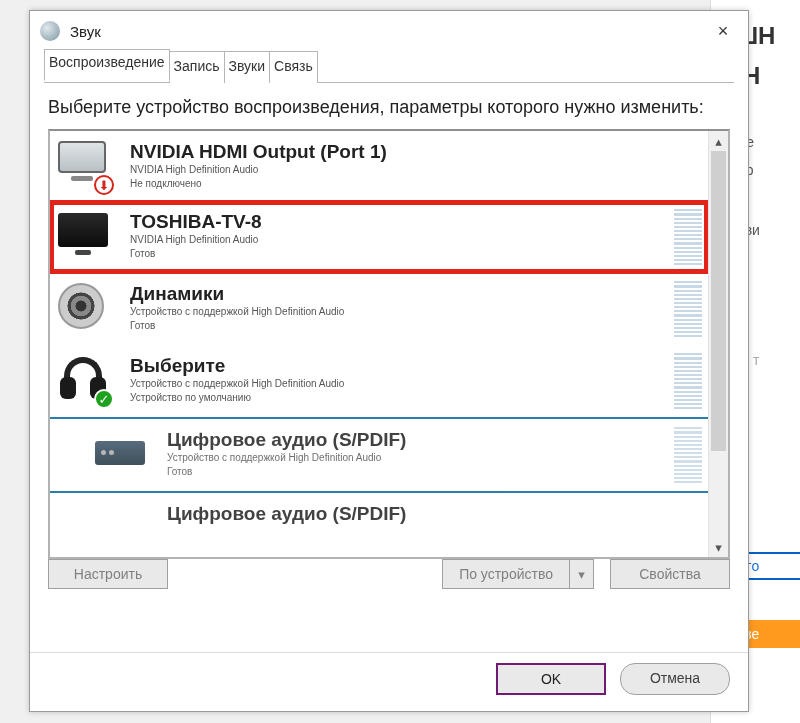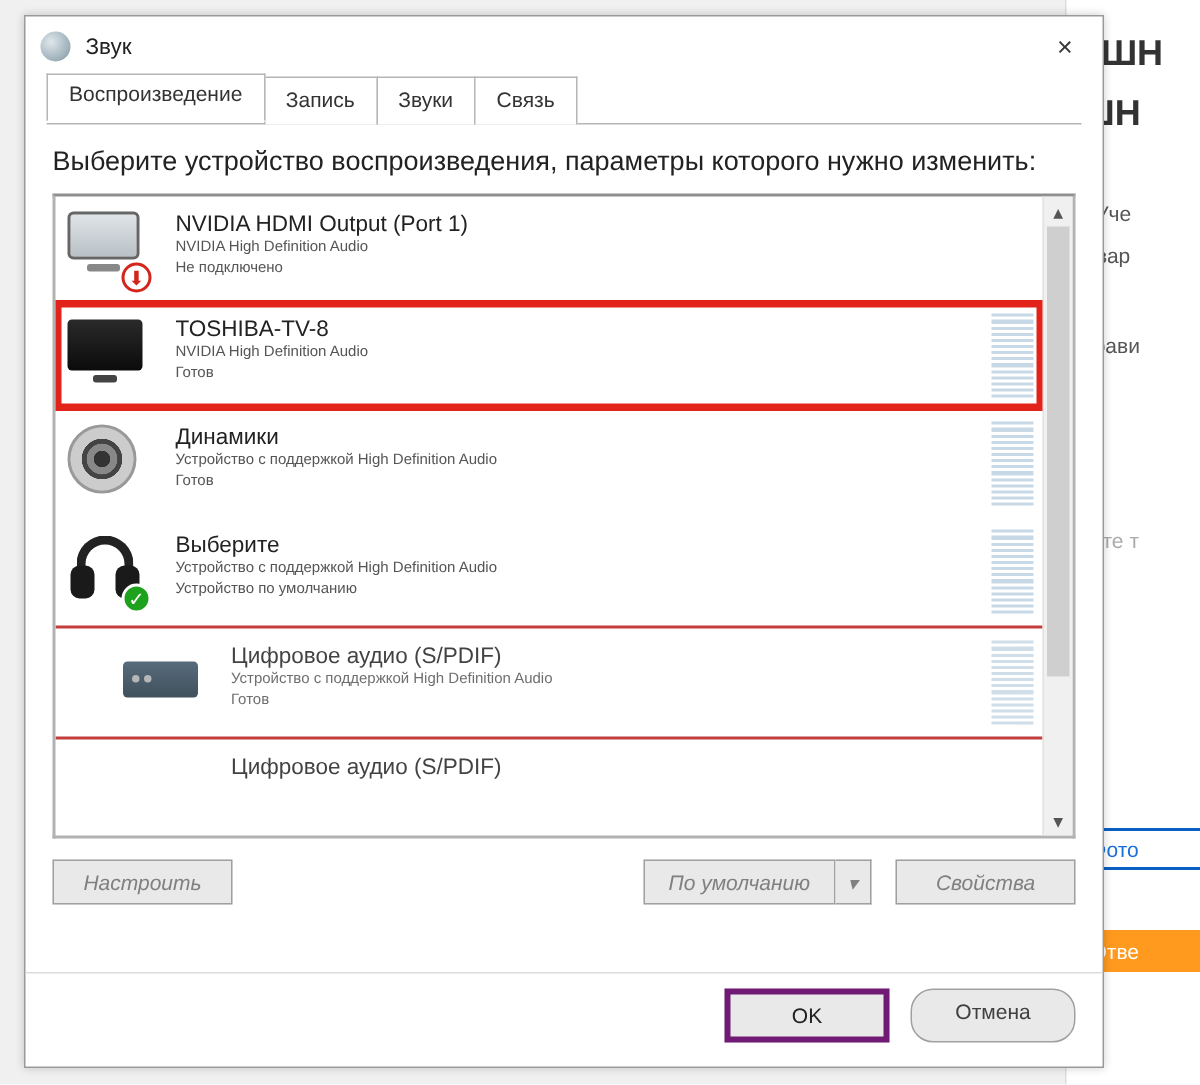--- a/index.html
+++ b/index.html
@@ -23,21 +23,21 @@
     font-size: 18px;
     color: #333;
   }
   .backdrop .bg-line { margin: 12px 0; white-space: nowrap; overflow: hidden; }
   .backdrop .big { font-weight: 600; font-size: 24px; }
   .backdrop .blue { color: #1a6ed8; border: 2px solid #0a5fc4; border-right: none; padding: 4px 6px; font-size: 14px; }
   .backdrop .orange-btn { background: #ff9a1f; color: #fff; padding: 6px 8px; font-size: 14px; }
 
   .dialog {
     position: absolute;
-    left: 16px; top: 10px;
+    left: 29px; top: 10px;
     width: 720px;
     height: 702px;
     background: #fff;
     border: 1px solid #9a9a9a;
     box-shadow: 0 0 6px rgba(0,0,0,0.2);
     display: flex;
     flex-direction: column;
   }
   .titlebar {
     height: 40px;
@@ -69,21 +69,21 @@
     content: "";
     position: absolute;
     left: 14px; right: 14px; bottom: 0;
     height: 1px;
     background: #b6b6b6;
   }
   .tab {
     border: 1px solid #b6b6b6;
     border-bottom: none;
     background: #fff;
-    padding: 6px 14px;
+    padding: 6px 4px;
     font-size: 14px;
     color: #333;
     position: relative;
     z-index: 1;
     margin-right: -1px;
   }
   .tab.active {
     border-bottom: 1px solid #fff;
     z-index: 2;
     padding-top: 4px;
@@ -202,21 +202,21 @@
     border-radius: 50%;
     right: -2px; bottom: -2px;
     display: flex; align-items: center; justify-content: center;
     font-size: 13px;
     border: 2px solid #fff;
   }
   .badge.down { background: #fff; color: #d4251b; border: 2px solid #d4251b; }
   .badge.check { background: #1ea21e; color: #fff; }
 
   .device-text { flex: 1; padding-top: 2px; }
-  .dev-name { font-weight: 400; font-size: 15px; color: #222; }
+  .dev-name { font-weight: 700; font-size: 19px; color: #222; }
   .dev-line { font-size: 10px; color: #555; line-height: 1.35; }
 
   .level-meter {
     width: 28px;
     display: flex;
     flex-direction: column-reverse;
     gap: 2px;
     align-self: center;
     height: 56px;
     margin-left: 6px;
@@ -231,22 +231,20 @@
     border-left: 1px solid #e2e2e2;
   }
   .sb-btn { height: 20px; display: flex; align-items: center; justify-content: center; color: #555; }
   .sb-track { flex: 1; position: relative; }
   .sb-thumb { position: absolute; left: 2px; right: 2px; top: 0; height: 300px; background: #cfcfcf; }
 
   .panel-buttons {
     display: flex;
     justify-content: space-between;
     align-items: center;
-    margin-top: 14px;
-    font-style: italic;
   }
   .win-btn {
     border: 1px solid #a0a0a0;
     background: #e9e9e9;
     padding: 6px 16px;
     font-size: 14px;
     color: #808080;
     min-width: 120px;
     text-align: center;
   }
@@ -261,23 +259,23 @@
     color: #808080;
   }
   .dlg-buttons {
     display: flex;
     justify-content: flex-end;
     gap: 14px;
     padding: 10px 18px 16px 18px;
     border-top: 1px solid #dcdcdc;
   }
   .dlg-buttons .win-btn { min-width: 110px; padding: 6px 10px; }
-  .win-btn.primary { border: 4px solid #701a75; color: #222; background: #e9e9e9; }
-
-  .cut-top { border-top: 2px solid #b91c1c; opacity: 0.85; padding-left: 45px; }
+  .win-btn.primary { border: 2px solid #701a75; color: #222; background: #e9e9e9; }
+
+  .cut-top { border-top: 2px solid #0369a1; opacity: 0.85; padding-left: 45px; }
 </style>
 </head>
 <body>
 
 <div class="backdrop">
   <div class="bg-line big">УШН</div>
   <div class="bg-line big">ШН</div>
   <div style="height:20px"></div>
   <div class="bg-line" style="font-size:14px;color:#555">ь Уче</div>
   <div class="bg-line" style="font-size:14px;color:#555">е вар</div>
@@ -443,21 +441,21 @@
           <div class="sb-thumb"></div>
         </div>
         <div class="sb-btn">▾</div>
       </div>
     </div>
 
     <div class="panel-buttons">
       <div class="win-btn">Настроить</div>
       <div style="flex:1"></div>
       <div class="def-wrap">
-        <div class="win-btn">По умолчанию</div>
+        <div class="win-btn">По устройство</div>
         <div class="drop-side">▾</div>
       </div>
       <div style="width:16px"></div>
       <div class="win-btn">Свойства</div>
     </div>
   </div>
 
   <div class="dlg-buttons">
     <div class="win-btn primary">OK</div>
     <div class="win-btn enabled">Отмена</div>

